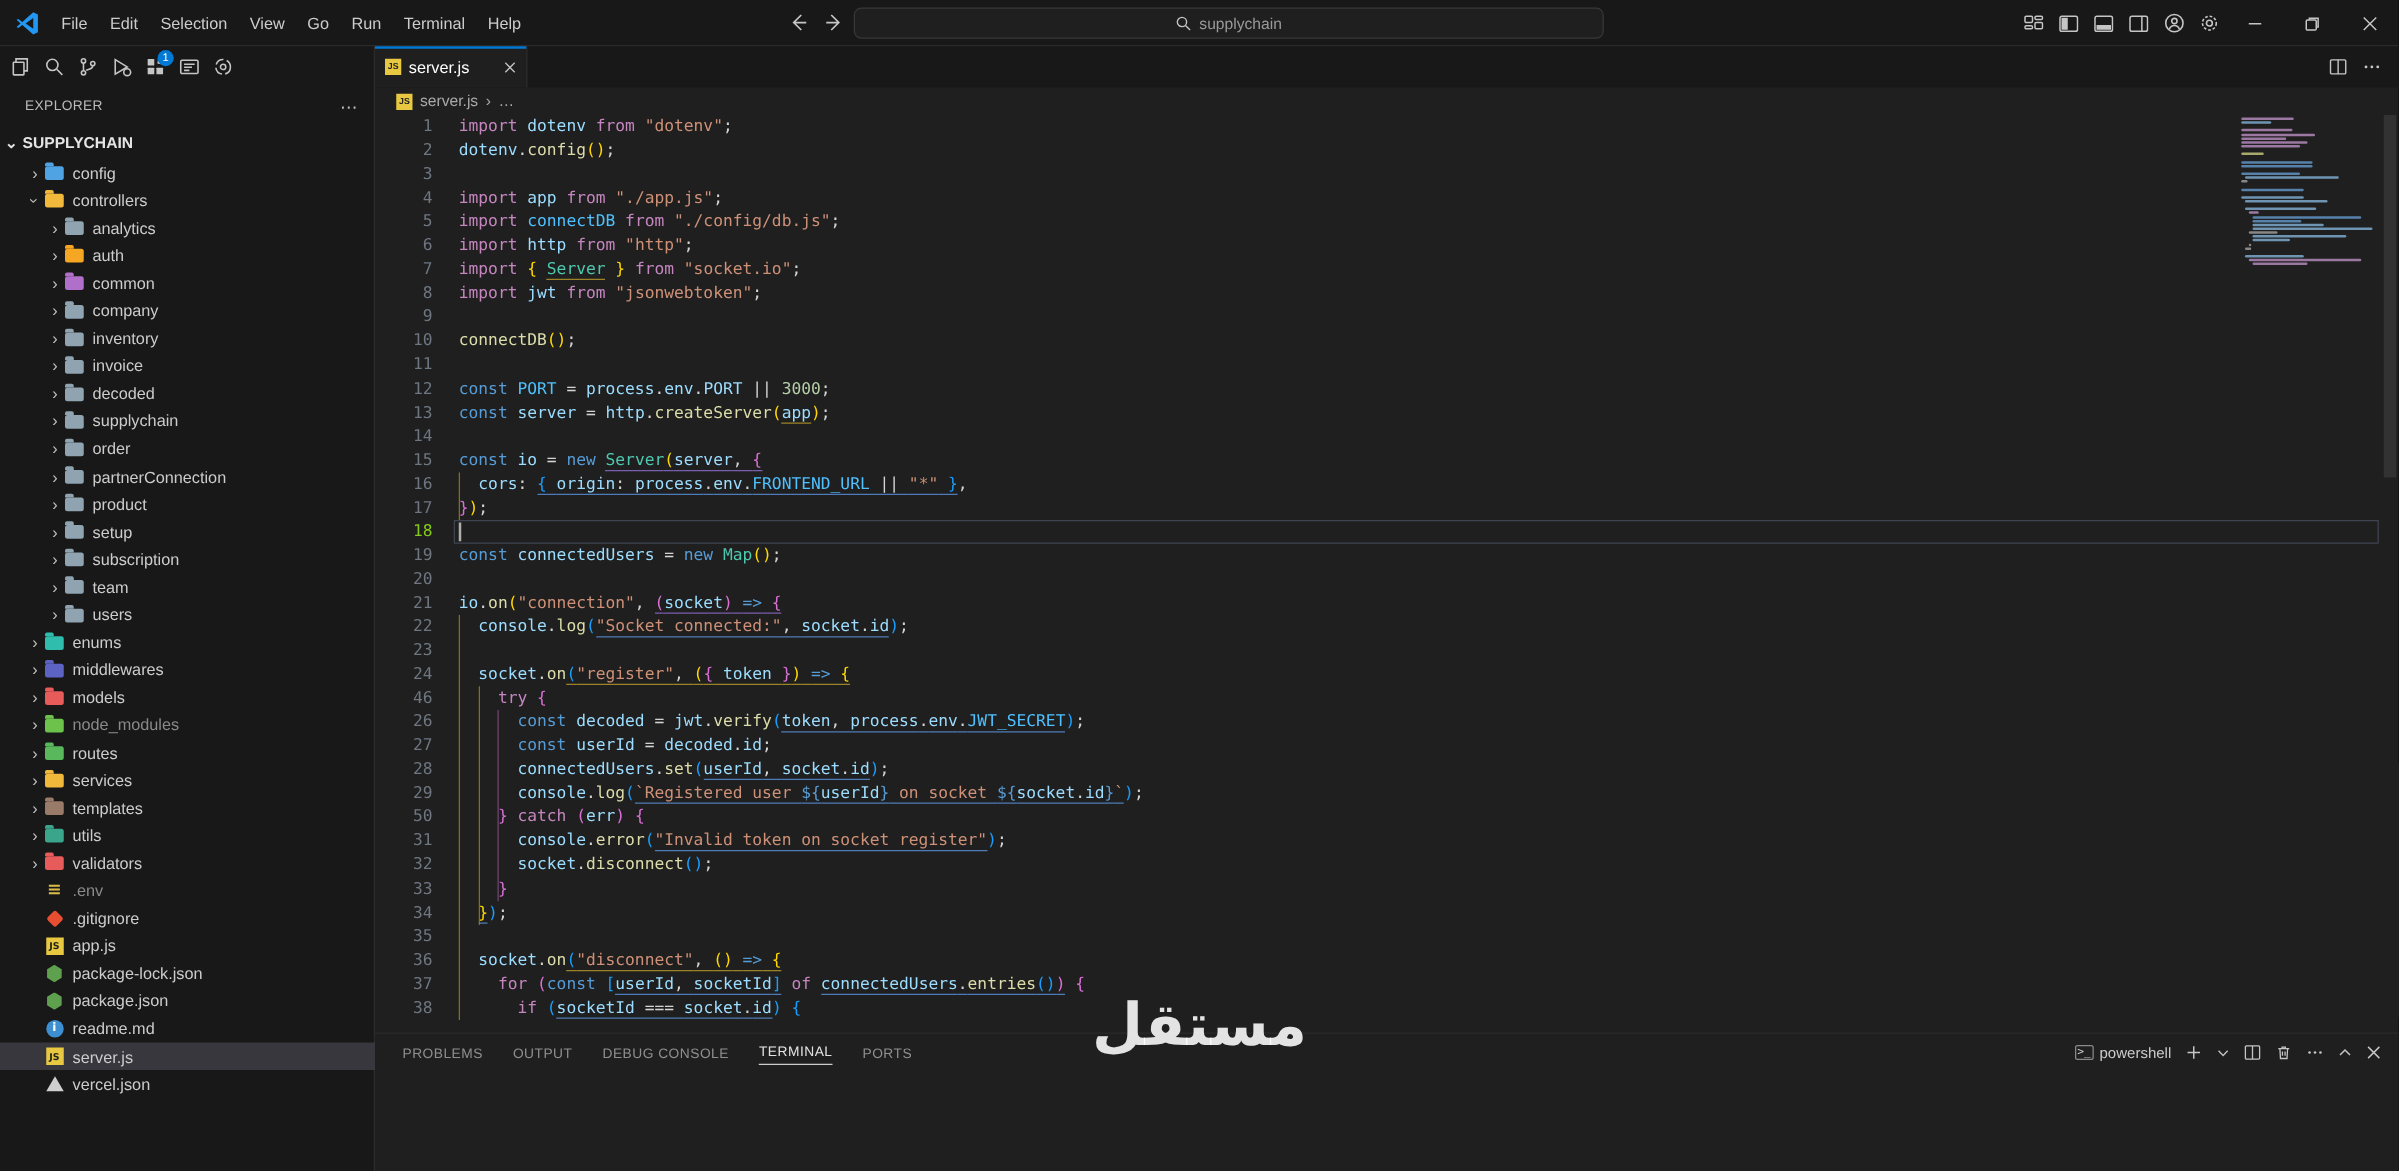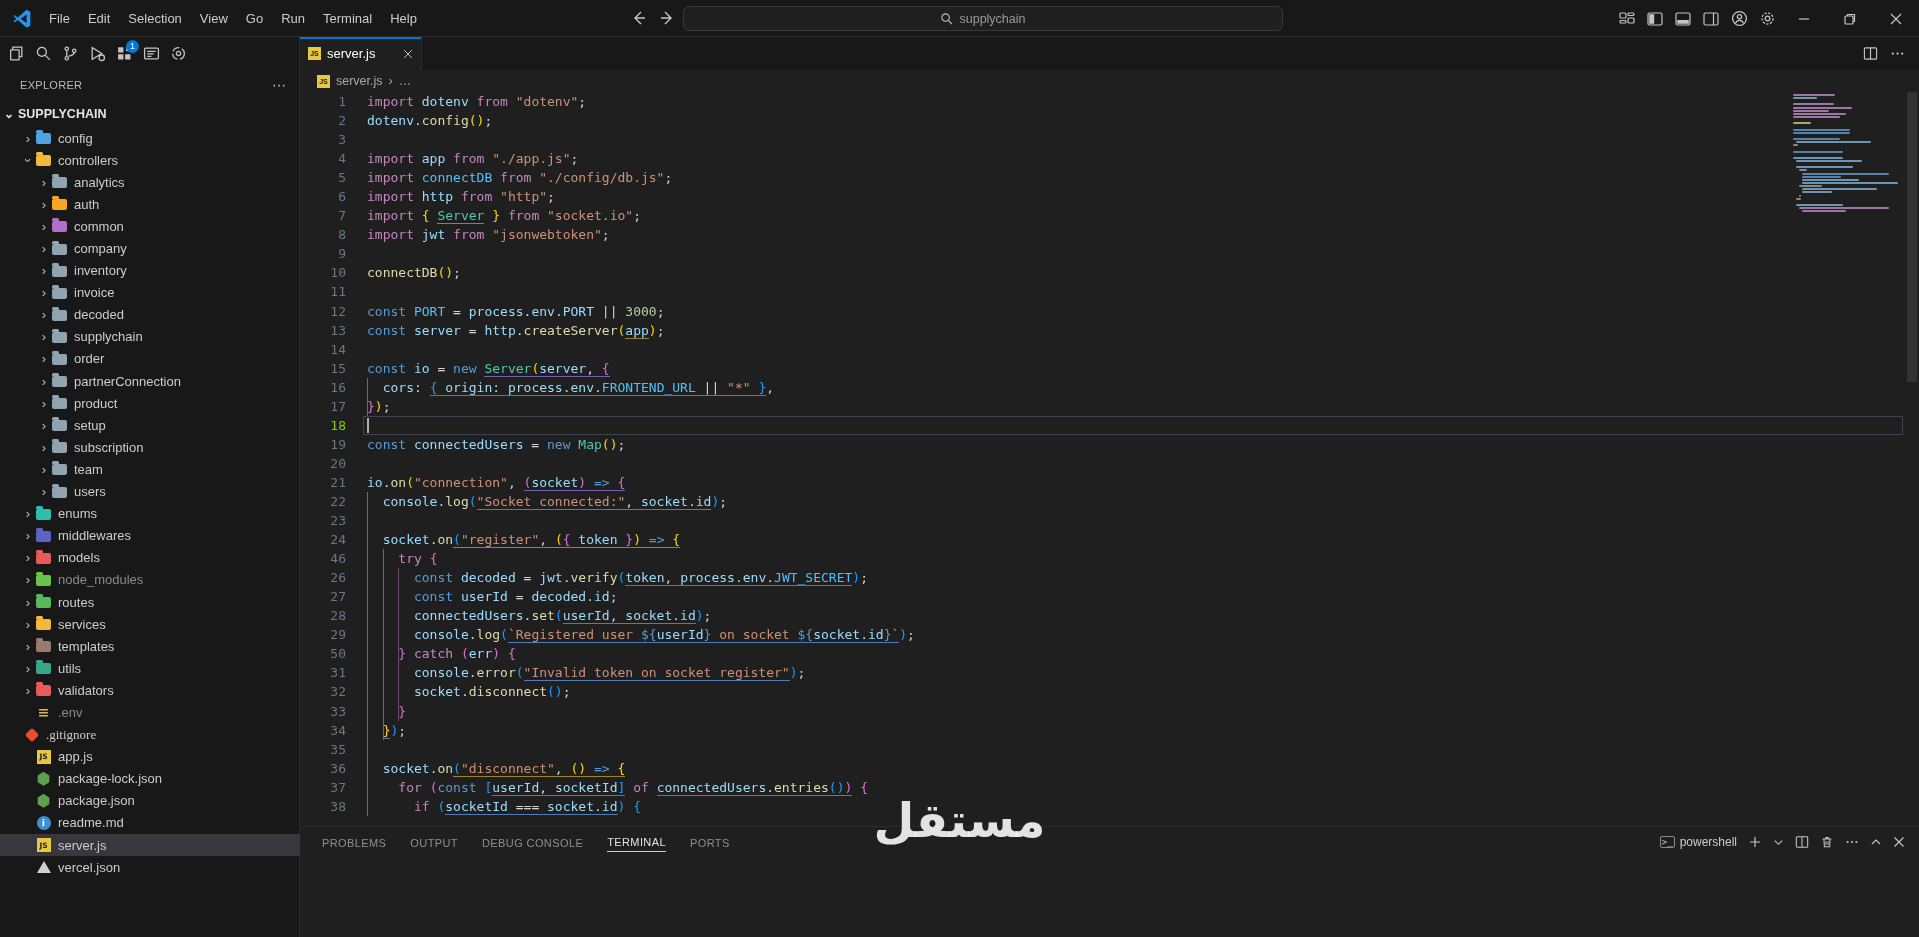--- a/index.html
+++ b/index.html
@@ -369,21 +369,21 @@
           <span class="fold" style="color: rgb(232, 91, 91);"></span>
           <span class="lbl">validators</span>
         </div>
         <div class="trow" style="padding-left: 20px;">
           <span class="chev"></span>
           <span class="ficon">
             <span class="fi-env">≡</span>
           </span>
           <span class="lbl dim">.env</span>
         </div>
-        <div class="trow" style="padding-left: 8px; font-family: Liberation Serif, serif;">
+        <div class="trow" style="padding-left: 20px;">
           <span class="chev"></span>
           <span class="ficon">
             <span class="fi-git"></span>
           </span>
           <span class="lbl">.gitignore</span>
         </div>
         <div class="trow" style="padding-left: 20px;">
           <span class="chev"></span>
           <span class="ficon">
             <span class="fi-js">JS</span>

